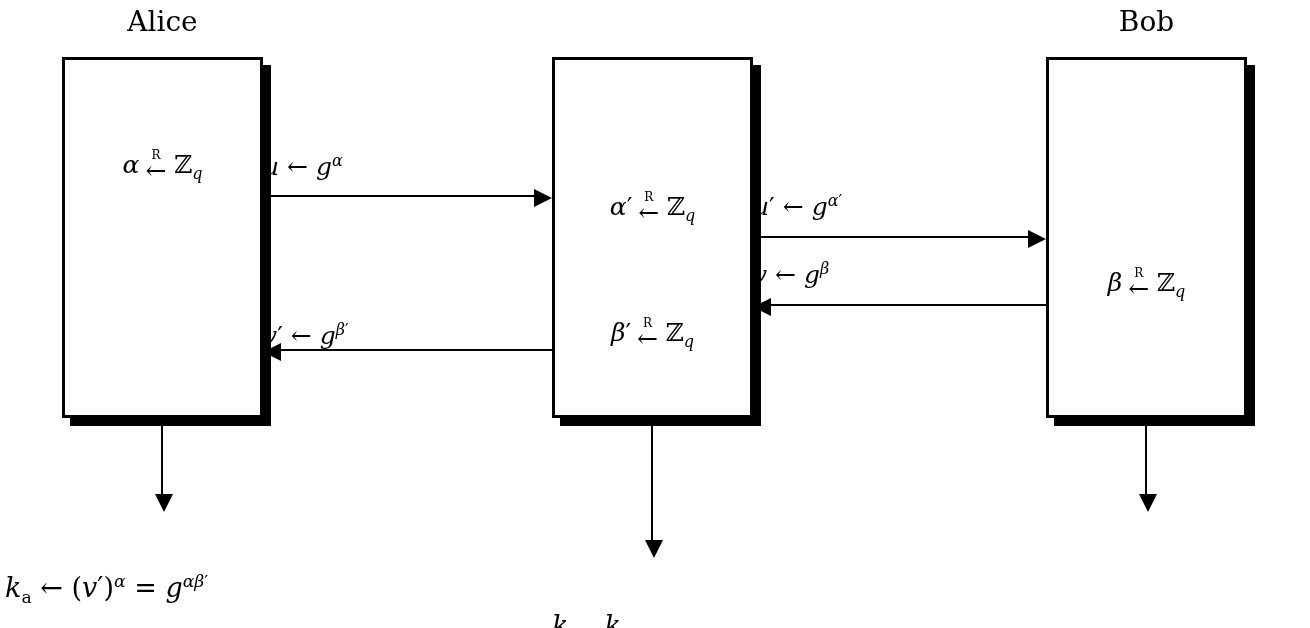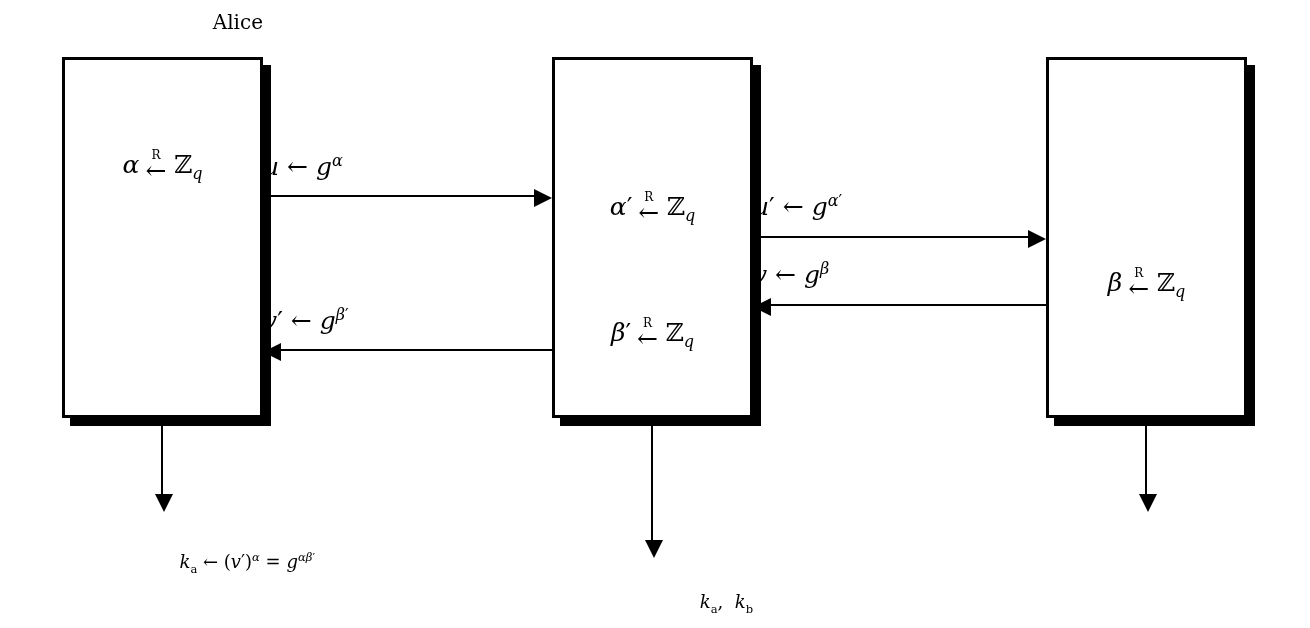--- a/index.html
+++ b/index.html
@@ -1,25 +1,25 @@
 <!DOCTYPE html>
 <html><head>
 <meta charset="utf-8">
 <style>
   html,body{margin:0;padding:0;background:#ffffff;}
   .canvas{
     position:relative;width:1310px;height:628px;background:#ffffff;color:#000;
     font-family:"DejaVu Serif","DejaVu Sans","Liberation Serif",serif;
     overflow:hidden;
   }
-  .title{position:absolute;font-size:20px;line-height:34px;text-align:right;white-space:nowrap;}
+  .title{position:absolute;font-size:28px;line-height:34px;text-align:center;white-space:nowrap;}
   .box{position:absolute;background:#ffffff;border:3px solid #000;box-shadow:8px 8px 0 0 #000;box-sizing:border-box;}
   .bline{position:absolute;left:0;right:0;text-align:center;font-size:25px;line-height:34px;white-space:nowrap;}
   .msg{position:absolute;font-size:25px;line-height:30px;white-space:nowrap;}
-  .out{position:absolute;text-align:right;font-size:18px;line-height:34px;white-space:nowrap;}
+  .out{position:absolute;text-align:left;font-size:27px;line-height:34px;white-space:nowrap;margin-top:24px;}
   i{font-style:italic;}
   sup{font-size:64%;}
   sub{font-size:64%;}
   
   .hline{position:absolute;height:0;border-top:2.5px solid #000;}
   .vline{position:absolute;width:0;border-left:2.5px solid #000;}
   .ah-right{position:absolute;right:-18px;top:-8px;width:0;height:0;
     border-top:9px solid transparent;border-bottom:9px solid transparent;border-left:18px solid #000;}
   .ah-left{position:absolute;left:-18px;top:-8px;width:0;height:0;
     border-top:9px solid transparent;border-bottom:9px solid transparent;border-right:18px solid #000;}
@@ -30,20 +30,21 @@
       margin:0 .3em 0 .24em;position:relative;top:-0.08em;}
   .xr{font-size:12px;line-height:11px;font-style:normal;}
   .xs{font-size:25px;line-height:19px;font-style:normal;}
 </style>
 </head>
 <body>
 
 <div class="canvas">
 
   <div class="title" style="left:62px;top:5px;width:201px">Alice</div>
+  <div class="title" style="left:1046px;top:5px;width:201px">Bob</div>
 
   <div class="box" style="left:62px;top:57px;width:201px;height:361px">
     <div class="bline" style="top:88px"><i>α</i><span class="xa">
           <span class="xr">R</span>
           <span class="xs">←</span>
         </span>ℤ<sub><i>q</i></sub></div>
   </div>
 
   <div class="box" style="left:552px;top:57px;width:201px;height:361px">
     <div class="bline" style="top:130px"><i>α</i>′<span class="xa">
@@ -57,21 +58,21 @@
   </div>
 
   <div class="box" style="left:1046px;top:57px;width:201px;height:361px">
     <div class="bline" style="top:206px"><i>β</i><span class="xa">
           <span class="xr">R</span>
           <span class="xs">←</span>
         </span>ℤ<sub><i>q</i></sub></div>
   </div>
 
   <div class="msg" style="left:263px;width:289px;top:146px"><i>u</i> ← <i>g</i><sup><i>α</i></sup></div>
-  <div class="msg" style="left:263px;width:289px;top:300px"><i>v</i>′ ← <i>g</i><sup><i>β</i>′</sup></div>
+  <div class="msg" style="left:263px;width:289px;top:315px"><i>v</i>′ ← <i>g</i><sup><i>β</i>′</sup></div>
   <div class="msg" style="left:753px;width:293px;top:254px"><i>v</i> ← <i>g</i><sup><i>β</i></sup></div>
   <div class="msg" style="left:753px;width:293px;top:186px"><i>u</i>′ ← <i>g</i><sup><i>α</i>′</sup></div>
 
   <div class="hline" style="left:263px;top:195px;width:271px">
     <span class="ah-right"></span>
   </div>
   <div class="hline" style="left:281px;top:349px;width:271px">
     <span class="ah-left"></span>
   </div>
   <div class="hline" style="left:753px;top:236px;width:275px">

